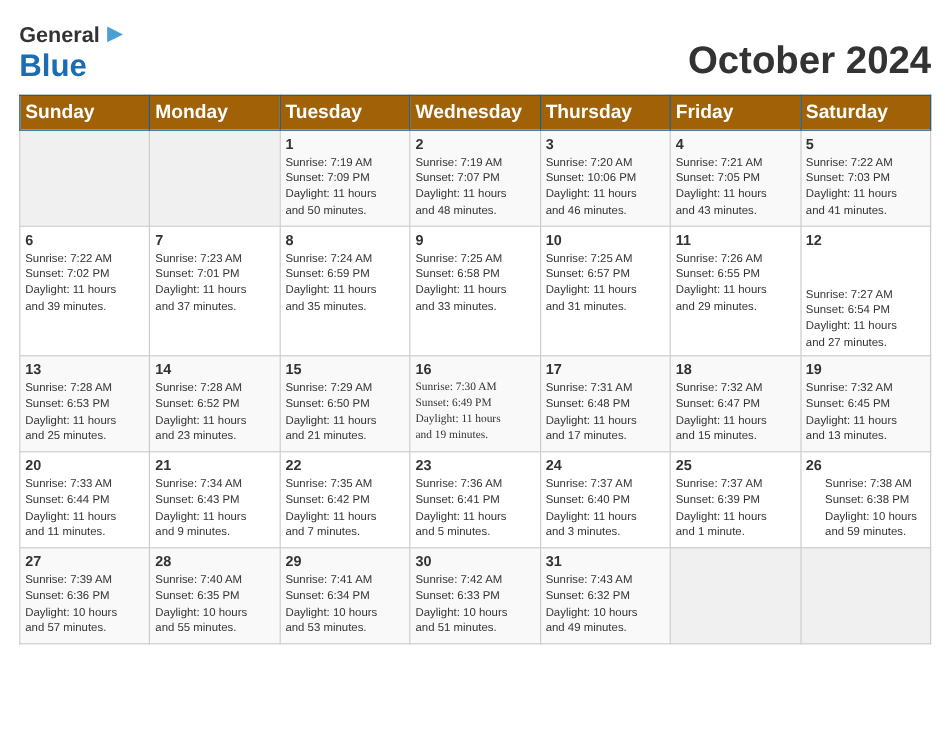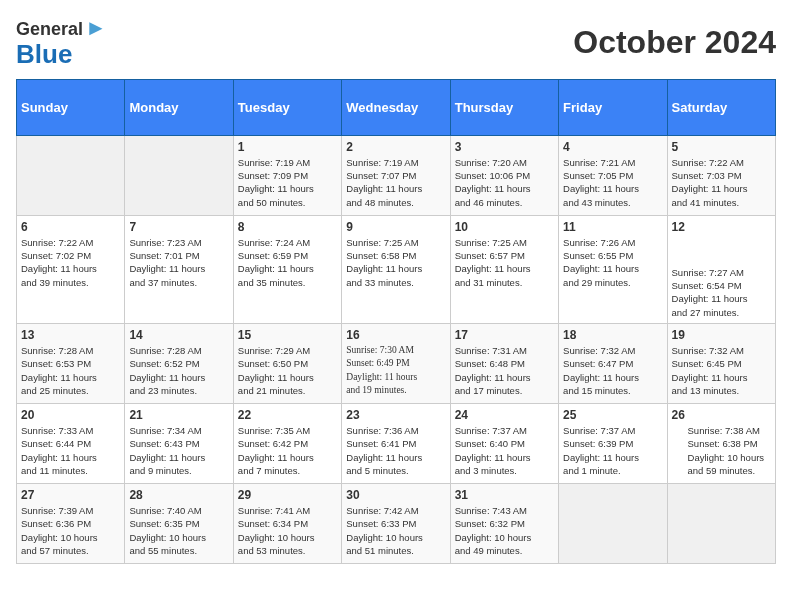--- a/index.html
+++ b/index.html
@@ -6,21 +6,21 @@
     body {
       font-family: Arial, sans-serif;
       background: #fff;
       width: 792px;
       min-height: 612px;
       padding: 16px;
     }
     .header-section {
       display: flex;
       justify-content: space-between;
-      align-items: center;
+      align-items: flex-end;
       margin-bottom: 10px;
     }
     .logo {
       display: flex;
       flex-direction: column;
       align-items: flex-start;
     }
     .logo-text {
       font-size: 18px;
       font-weight: bold;
@@ -42,25 +42,25 @@
     .location-title {
       font-size: 14px;
       color: #555;
     }
     table {
       width: 100%;
       border-collapse: collapse;
       font-size: 10px;
     }
     thead th {
-      background-color: #3b82f6;
+      background-color: #a16207;
       color: white;
-      padding: 20px 4px;
+      padding: 5px 4px;
       text-align: left;
-      font-size: 13px;
+      font-size: 16px;
       font-weight: bold;
       border: 1px solid #1560a0;
     }
     tbody td {
       border: 1px solid #ccc;
       vertical-align: top;
       padding: 4px;
       height: 80px;
       width: 14.28%;
     }

